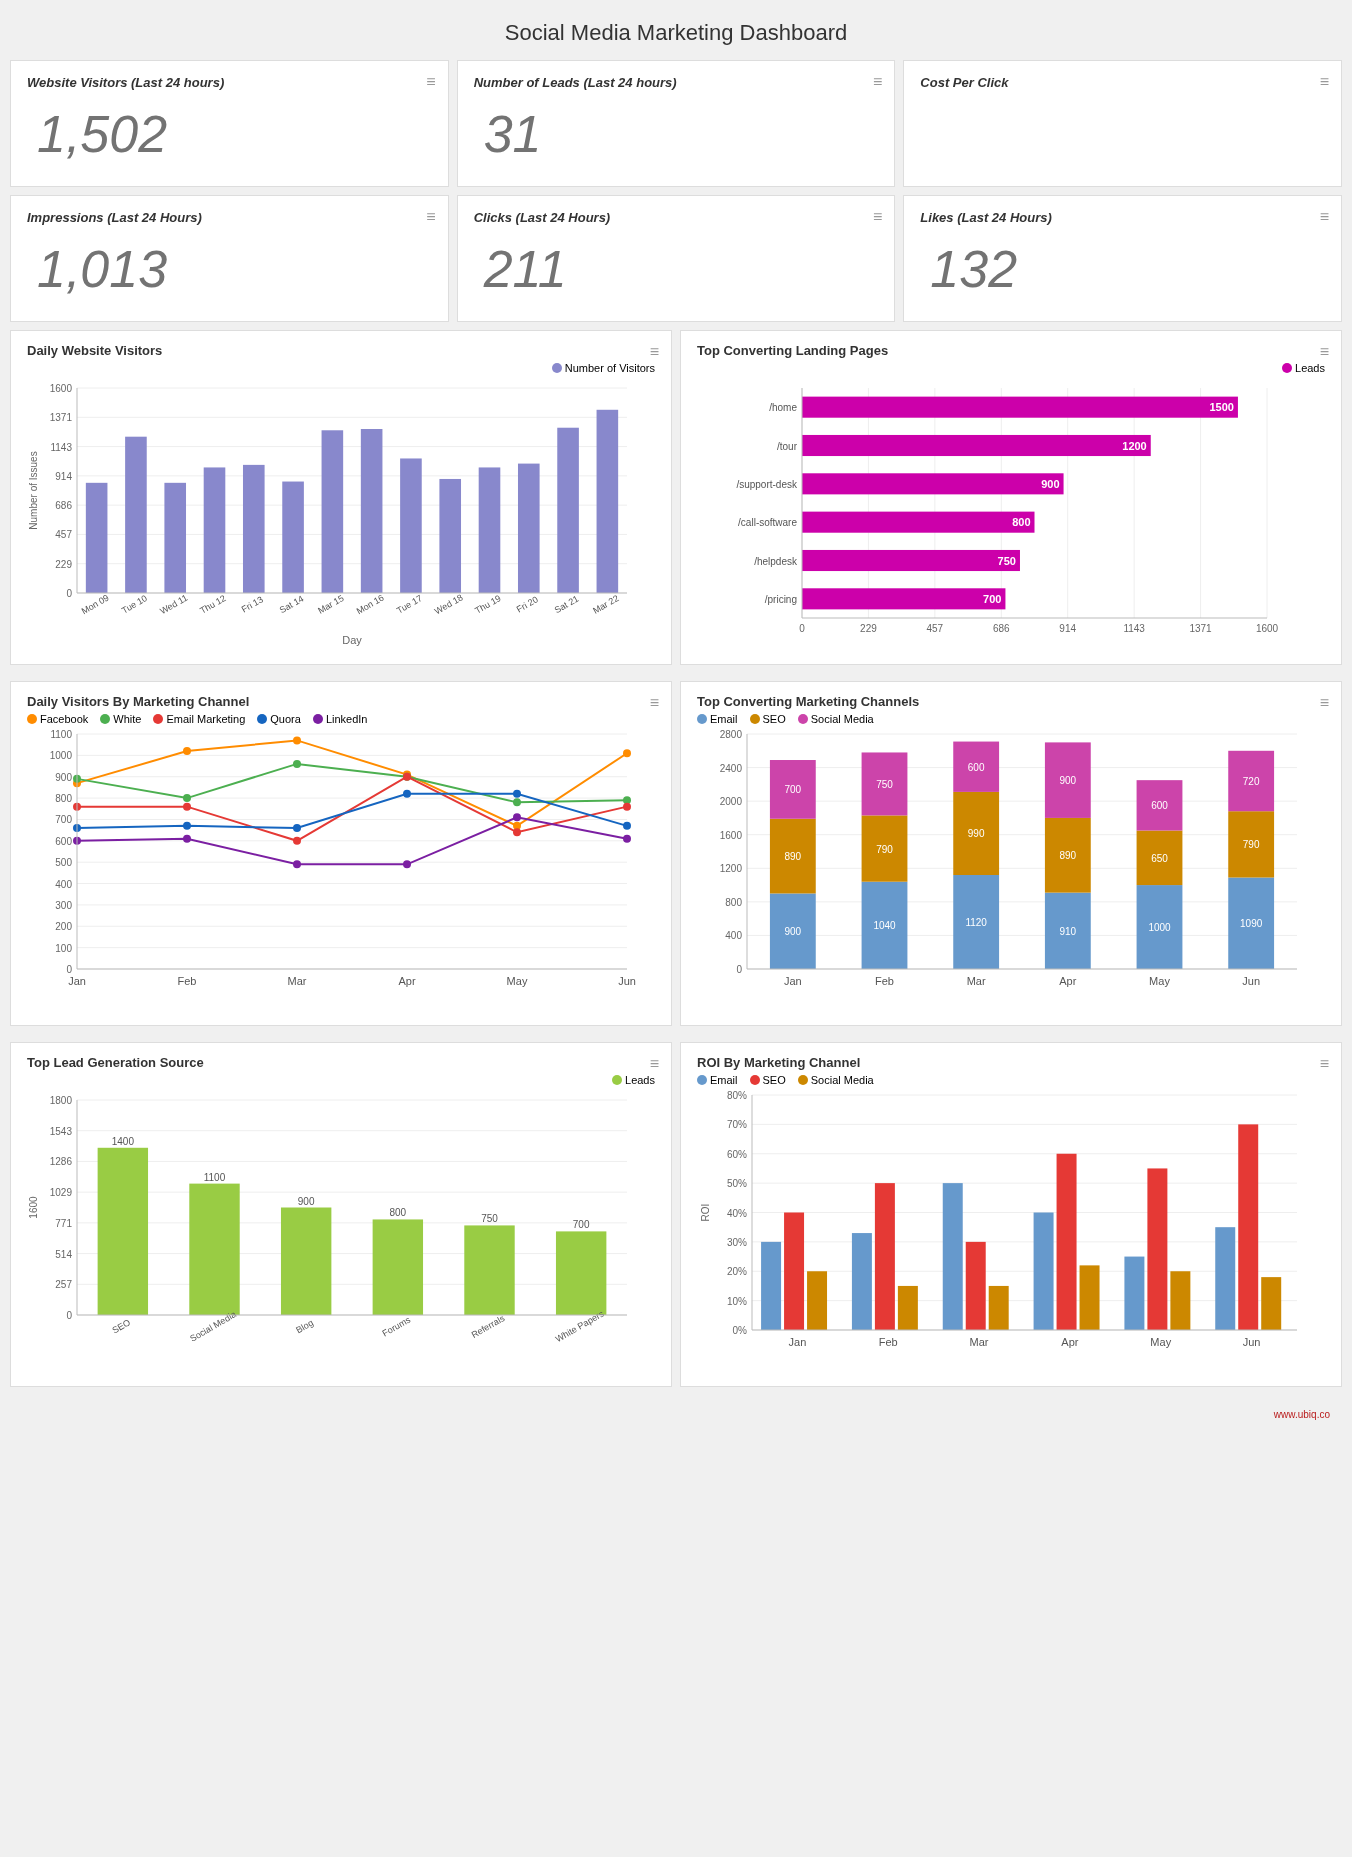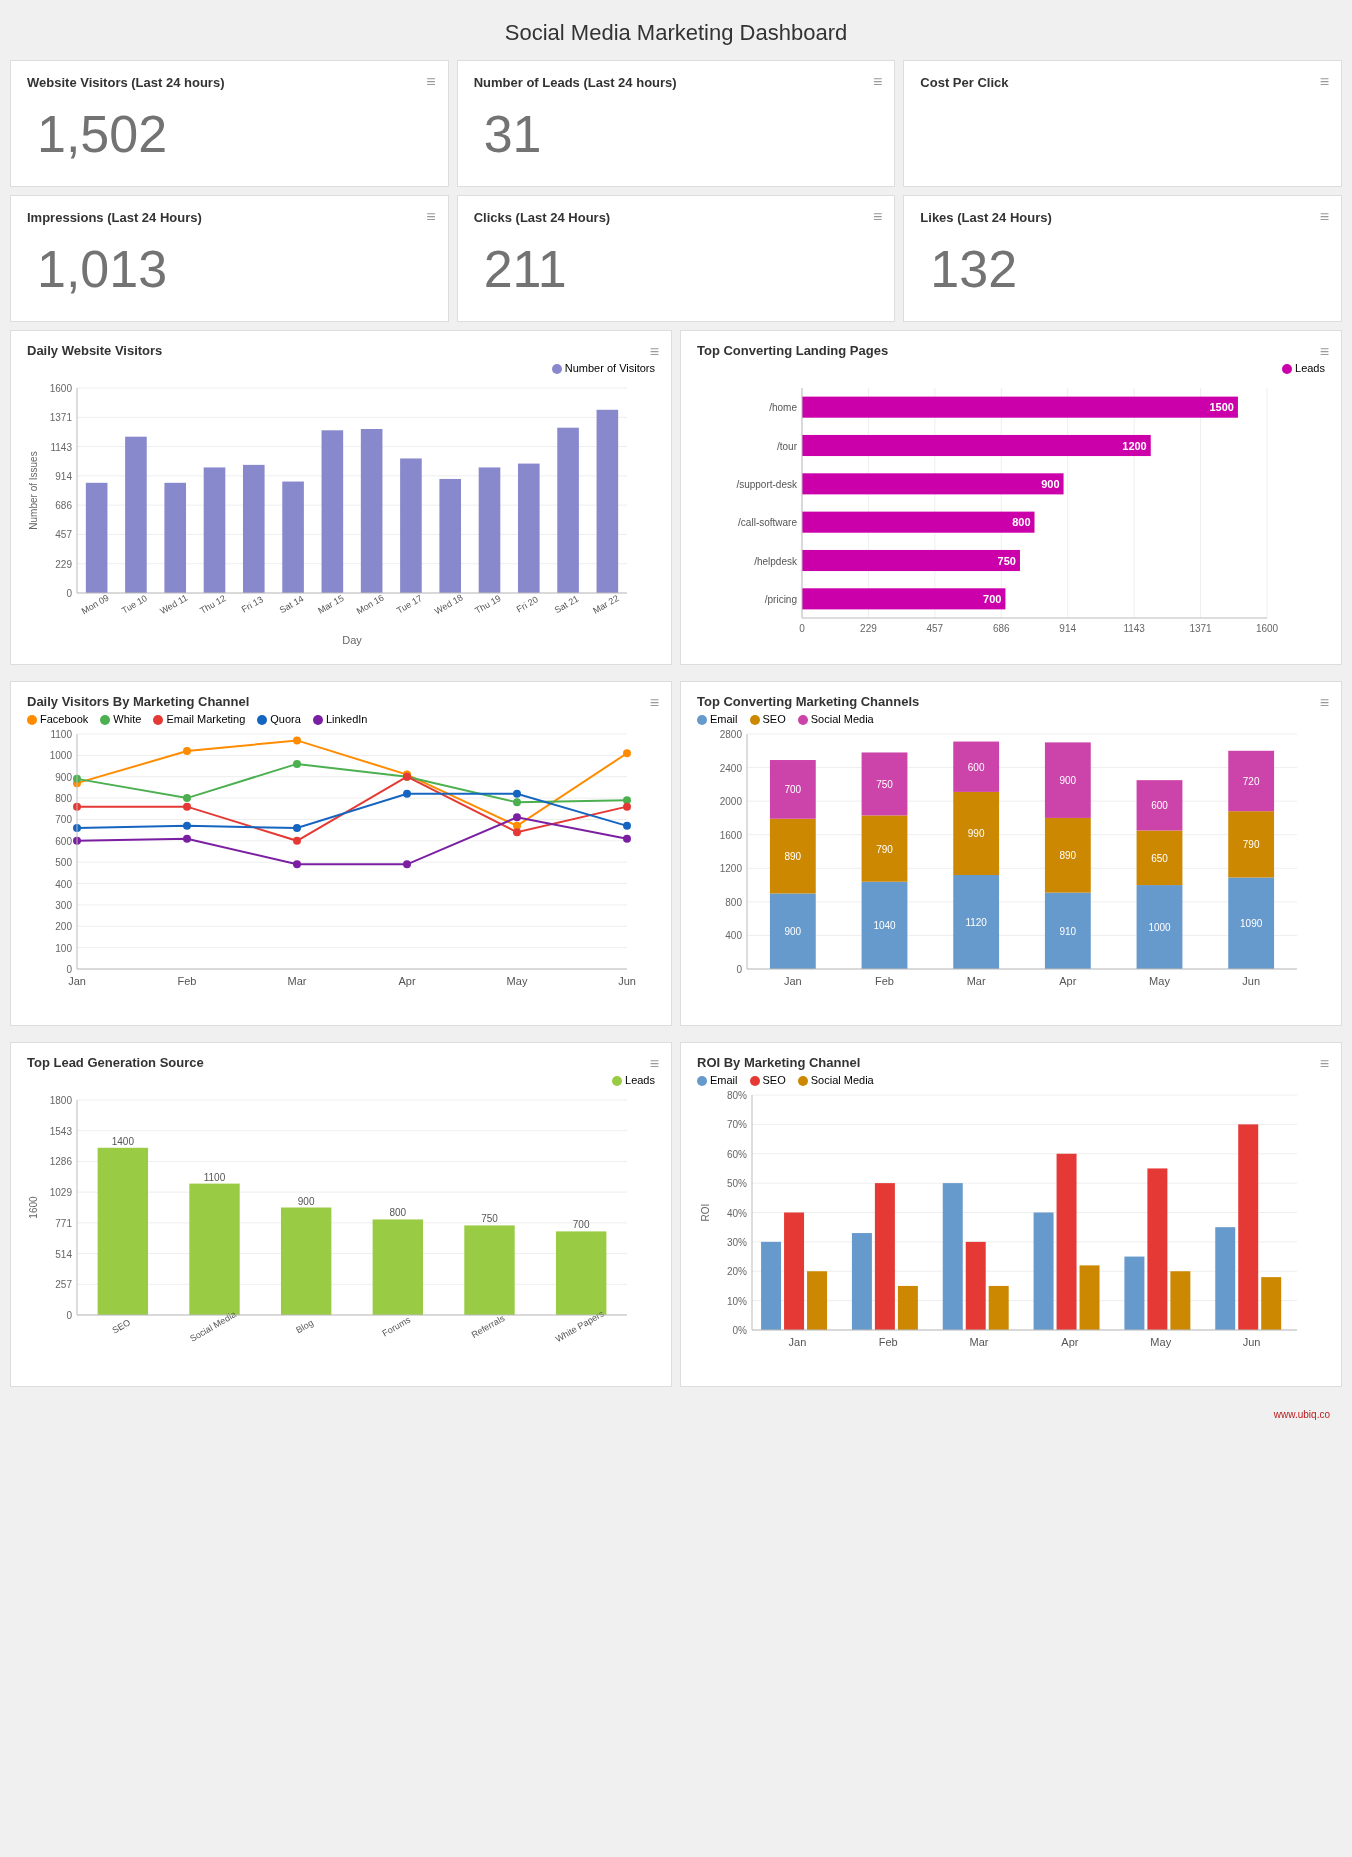--- a/index.html
+++ b/index.html
@@ -10,21 +10,21 @@
       min-height: 1857px;
       padding: 10px;
     }
     h1.dashboard-title {
       text-align: center;
       font-size: 22px;
       font-weight: normal;
       color: #333;
       padding: 10px 0 14px;
     }
-    .grid-2 { display: grid; grid-template-columns: 1fr 1fr 1fr; gap: 8px; margin-bottom: 8px; }
+    .grid-2 { display: grid; grid-template-columns: 1fr 1fr 1fr; gap: 8px; margin-bottom: 8px; font-style: italic; }
     .grid-2-col { display: grid; grid-template-columns: 1fr 1fr; gap: 8px; margin-bottom: 16px; }
     .card {
       background: #fff;
       border: 1px solid #ddd;
       padding: 14px 16px;
       position: relative;
     }
     .card-title {
       font-size: 13px;
       color: #333;
@@ -44,21 +44,21 @@
       color: #737373;
       font-weight: 300;
       padding: 10px 0 8px 10px;
     }
     .chart-card { padding: 12px 16px; }
     svg text { font-family: Arial, sans-serif; }
 
     
     .legend { display: flex; flex-wrap: wrap; gap: 12px; font-size: 11px; margin-bottom: 4px; align-items: center; }
     .legend-dot { width: 10px; height: 10px; border-radius: 50%; display: inline-block; margin-right: 3px; }
-    .legend-item { display: flex; align-items: flex-end; }
+    .legend-item { display: flex; align-items: center; }
 
     .footer-link {
       text-align: right;
       color: #b91c1c;
       font-size: 10px;
       padding: 6px 12px 2px;
     }
   </style>
 </head>
 <body>

